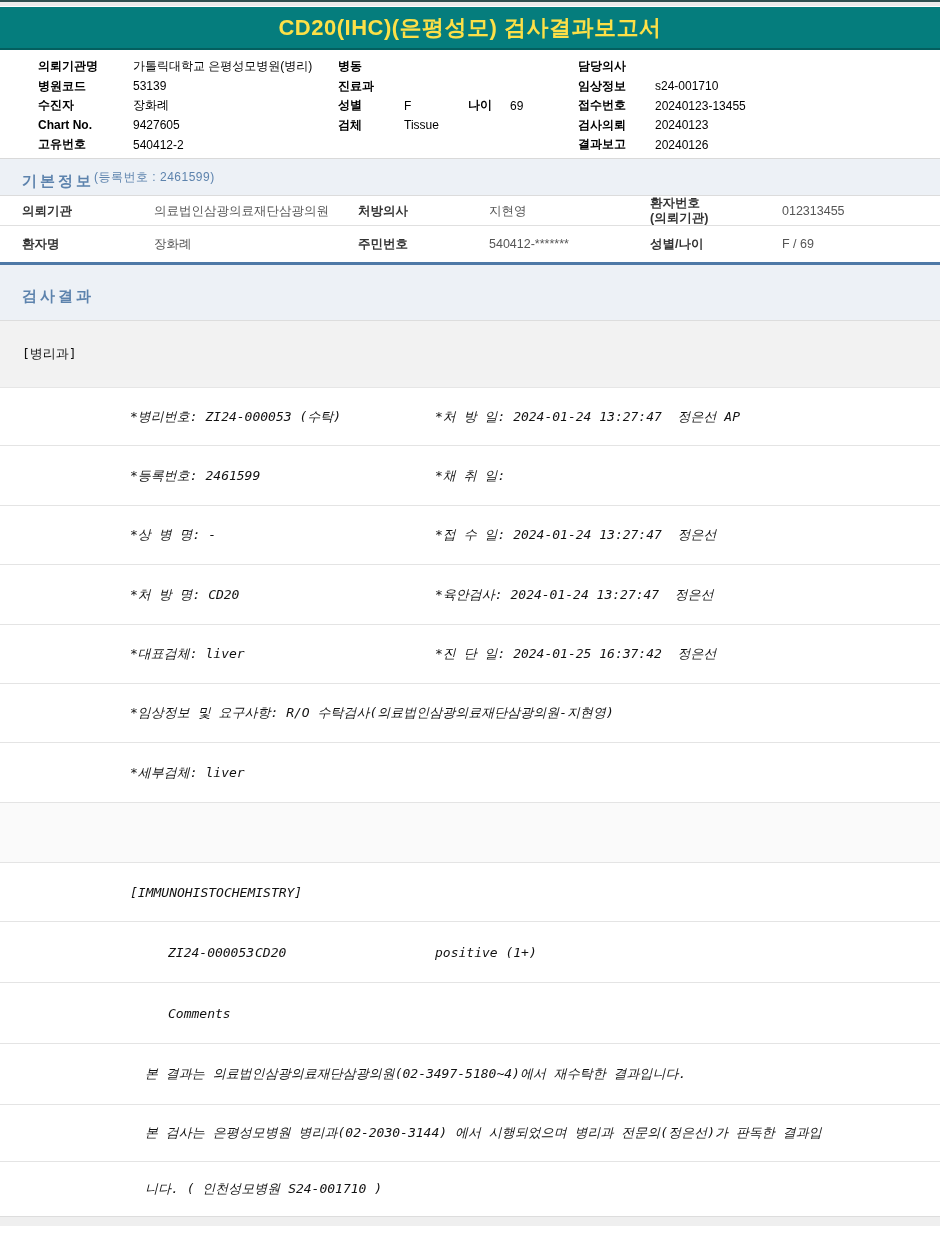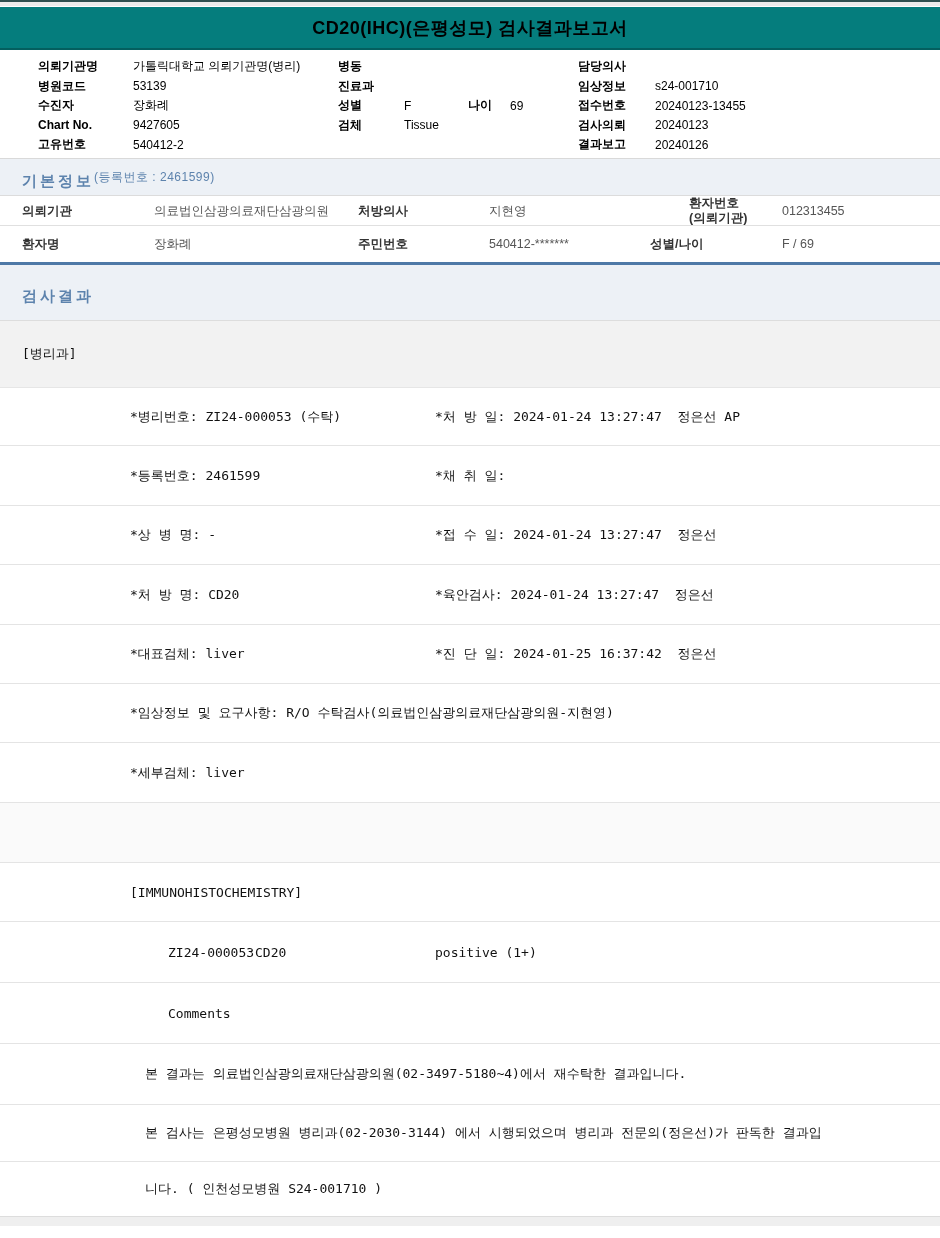--- a/index.html
+++ b/index.html
@@ -5,21 +5,21 @@
   * { margin:0; padding:0; box-sizing:border-box; }
   html,body { background:#fff; }
   body { width:940px; font-family:"Liberation Sans", sans-serif; color:#000; }
   .page { position:relative; width:940px; height:1238px; background:#fff; overflow:hidden; }
 
   
   .top-edge  { height:2px; background:#2f5050; }
   .top-strip { height:5px; background:#ececec; border-bottom:1px solid #ffffff; }
   .title-bar { height:43px; background:#057d7d; border-bottom:2px solid #045f5f;
                display:flex; align-items:center; justify-content:center; }
-  .title-bar .title { color:#000000; font-size:18px; font-weight:bold; letter-spacing:0.5px; }
+  .title-bar .title { color:#fde047; font-size:22px; font-weight:bold; letter-spacing:0.5px; }
 
   
   .patient-header { position:relative; height:108px; background:#fff; font-size:12px; }
   .ph-col { position:absolute; top:7px; }
   .ph-col.c1 { left:38px;  }
   .ph-col.c2 { left:338px; }
   .ph-col.c3 { left:578px; }
   .ph-row { height:19.5px; display:flex; align-items:center; white-space:nowrap; }
   .ph-label  { font-weight:bold; color:#000; display:inline-block; }
   .c1 .ph-label { width:95px; }
@@ -39,34 +39,34 @@
   
   .bi-row { position:relative; background:#fff; font-size:12.5px; }
   .bi-row.r1 { height:30px; border-bottom:1px solid #e0e0e0; }
   .bi-row.r2 { height:36px; }
   .bi-cell { position:absolute; top:50%; transform:translateY(-50%); white-space:nowrap; }
   .bi-label { font-weight:bold; color:#333; }
   .bi-value { color:#555;margin-left:42px; }
   .pos-l1 { left:22px; }  .pos-v1 { left:112px; }
   .pos-l2 { left:358px; } .pos-v2 { left:447px; }
   .pos-l3 { left:650px; } .pos-v3 { left:740px; }
-  .two-line { line-height:15px;margin-left:39px; }
+  .two-line { line-height:15px; }
   .blue-rule { height:3px; background:#4e79a7; }
 
   
   .dept-band { height:67px; background:#f2f2f2; border-bottom:1px solid #e6e6e6;
                display:flex; align-items:center; padding-left:22px;
                font-family:"DejaVu Sans Mono", monospace; font-size:13px; color:#111; }
 
   
   .r-row { position:relative; background:#fff; border-bottom:1px solid #e4e4e4;
            font-family:"DejaVu Sans Mono", monospace; font-size:13px; color:#111; }
   .r-row.empty { background:#fafafa; }
   .r-row.no-border { border-bottom:none; }
-  .r-cell { position:absolute; top:50%; transform:translateY(-50%); white-space:pre; }
+  .r-cell { position:absolute; top:50%; transform:translateY(-50%); white-space:pre;font-style:italic; }
   .x130 { left:130px; } .x145 { left:145px; } .x168 { left:168px; }
   .x255 { left:255px; } .x435 { left:435px; }
 
   .footer-band { height:10px; background:#efefef; border-top:1px solid #dddddd; }
 </style>
 </head>
 <body>
 
 <div class="page">
 
@@ -74,21 +74,21 @@
   <div class="top-strip"></div>
 
   <div class="title-bar">
     <span class="title">CD20(IHC)(은평성모) 검사결과보고서</span>
   </div>
 
   <div class="patient-header">
     <div class="ph-col c1">
       <div class="ph-row">
         <span class="ph-label">의뢰기관명</span>
-        <span class="ph-value">가톨릭대학교 의뢰기관명(병리)</span>
+        <span class="ph-value">가톨릭대학교 은평성모병원(병리)</span>
       </div>
       <div class="ph-row">
         <span class="ph-label">병원코드</span>
         <span class="ph-value">53139</span>
       </div>
       <div class="ph-row">
         <span class="ph-label">수진자</span>
         <span class="ph-value">장화례</span>
       </div>
       <div class="ph-row">

